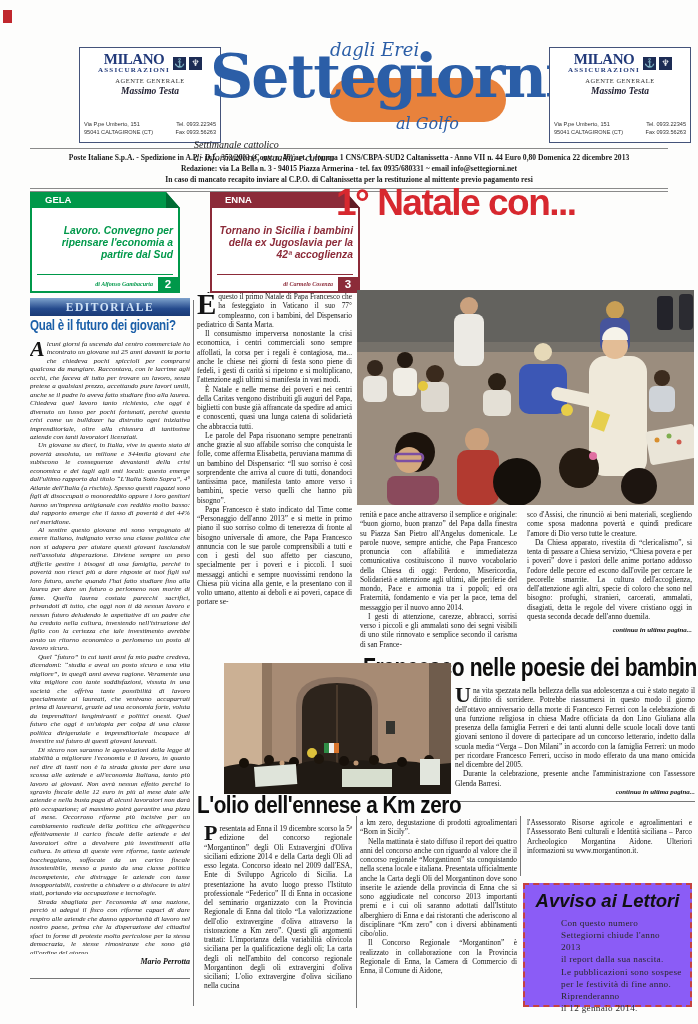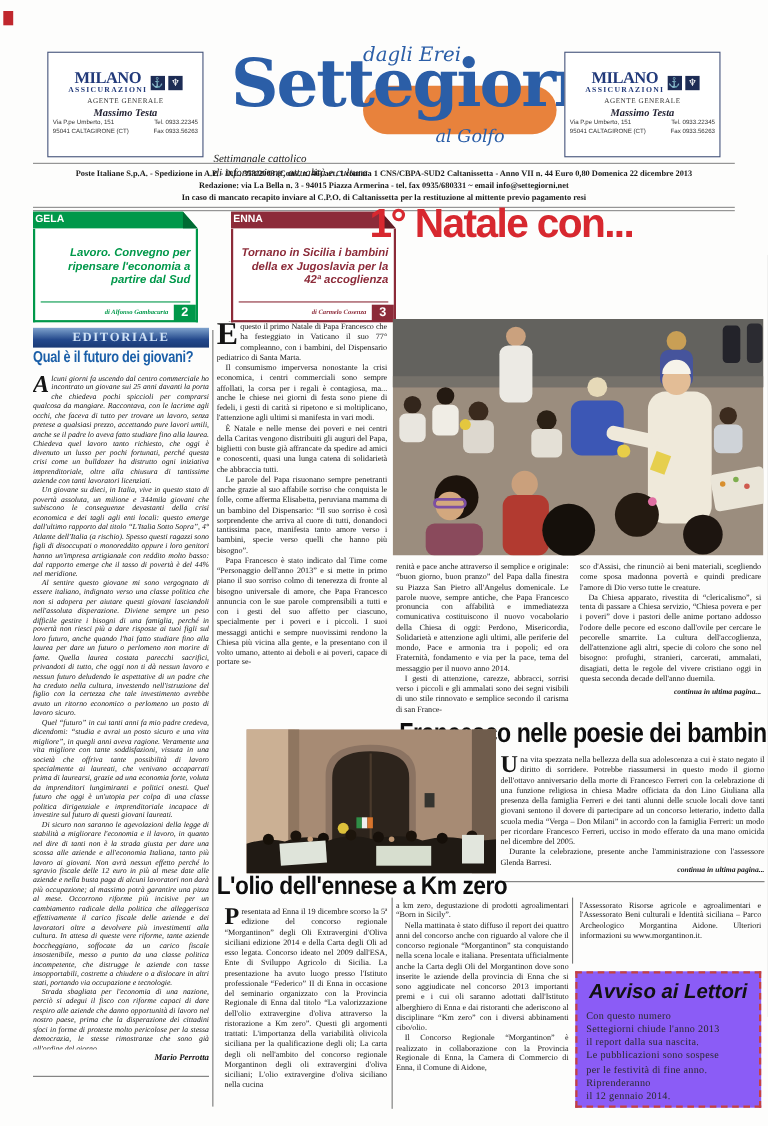--- a/index.html
+++ b/index.html
@@ -3,21 +3,21 @@
 <meta charset="utf-8">
 <style>
   html,body{margin:0;padding:0;background:#d9d9d9;}
   .page{position:relative;width:698px;height:1024px;margin:0 auto;background:#fdfdfc;overflow:hidden;
         font-family:"Liberation Serif",serif;color:#141414;}
   .abs{position:absolute;}
 
   
   .print-mark{left:3px;top:10px;width:9px;height:13px;background:#c0272d;}
   .ad-box{top:47px;width:142px;height:96px;border:1px solid #44537a;background:#fff;
-          display:flex;flex-direction:column;align-items:center;padding:17px 4px;box-sizing:border-box;}
+          display:flex;flex-direction:column;align-items:center;padding:5px 4px;box-sizing:border-box;margin-left:36px;}
   .ad-logo-row{display:flex;align-items:center;gap:3px;}
   .ad-name{font-family:"Liberation Serif",serif;font-weight:bold;color:#223a7a;font-size:15px;line-height:13px;letter-spacing:-0.5px;text-align:center;}
   .ad-name2{font-weight:bold;color:#223a7a;font-size:7px;letter-spacing:1.2px;text-align:center;}
   .ad-icon{width:13px;height:13px;background:#1d2c55;color:#fff;font-size:9px;line-height:13px;text-align:center;}
   .ad-role{font-size:6.5px;color:#333;margin-top:3px;letter-spacing:0.5px;}
   .ad-agent{font-style:italic;font-weight:bold;font-size:9.5px;color:#223;margin-top:2px;}
   .ad-bottom{margin-top:auto;width:100%;display:flex;justify-content:space-between;
              font-family:"Liberation Sans",sans-serif;font-size:5.6px;line-height:1.4;color:#333;}
 
   .masthead{left:194px;top:42px;width:312px;height:106px;}
@@ -29,21 +29,21 @@
   .mh-sub{left:0;top:84px;font-style:italic;font-size:10px;line-height:1.3;color:#1a1a1a;margin-top:12px;}
 
   .info-bar{left:30px;top:148px;width:638px;border-top:1px solid #8a8a8a;padding-top:3px;
             text-align:center;font-size:7.6px;line-height:1.45;color:#1c1c1c;font-weight:bold;}
   .info-rule{height:2px;border-top:1px solid #8a8a8a;border-bottom:1px solid #8a8a8a;margin-top:3px;}
 
   
   .teaser{top:192px;width:150px;height:101px;}
   .t-head{position:absolute;top:0;left:0;right:0;height:16px;background:var(--c);color:#fff;
           font-family:"Liberation Sans",sans-serif;font-weight:bold;font-size:9.5px;line-height:16px;
-          padding-left:2px;box-sizing:border-box;
+          padding-left:15px;box-sizing:border-box;
           clip-path:polygon(0 0,calc(100% - 14px) 0,100% 100%,0 100%);}
   .t-fold{position:absolute;top:0;right:0;width:14px;height:16px;background:var(--cd);
           clip-path:polygon(0 0,100% 100%,0 100%);}
   .t-body{position:absolute;top:16px;left:0;right:0;bottom:0;border:2px solid var(--c);border-top:none;
           background:#fff;display:flex;flex-direction:column;padding:4px 5px 0 5px;box-sizing:border-box;}
   .t-title{margin-top:auto;text-align:right;font-family:"Liberation Sans",sans-serif;font-weight:bold;
            font-style:italic;font-size:10.3px;line-height:1.17;color:var(--c);}
   .t-foot{margin-top:auto;border-top:1px solid var(--c);display:flex;justify-content:flex-end;align-items:center;gap:5px;
           padding:2px 0 0 0;margin-bottom:0;}
   .t-author{font-style:italic;font-weight:bold;font-size:6px;color:var(--c);}
@@ -82,21 +82,21 @@
   .olio-title{left:197px;top:792px;font-size:23px;transform:scaleX(0.9);}
 
   .vrule{width:1px;background:#777;}
   .hrule{height:1px;background:#777;}
 
   
   .avviso{left:523px;top:883px;width:169px;height:124px;border:2px dashed #c5413f;background:#8b5cf6;
           box-sizing:border-box;padding:4px 8px;}
   .avviso-title{font-family:"Liberation Sans",sans-serif;font-weight:bold;font-style:italic;font-size:18.5px;
                 text-align:center;margin:1px 0 5px 0;color:#111;}
-  .avviso-line{font-size:9.2px;line-height:1.32;color:#2a2a2a;letter-spacing:0.3px;}
+  .avviso-line{font-size:9.2px;line-height:1.32;color:#2a2a2a;letter-spacing:0.3px;margin-left:28px;}
 
   .photo{display:block;}
 </style>
 </head>
 <body>
 
 <div class="page">
 
   <div class="abs print-mark"></div>
 

